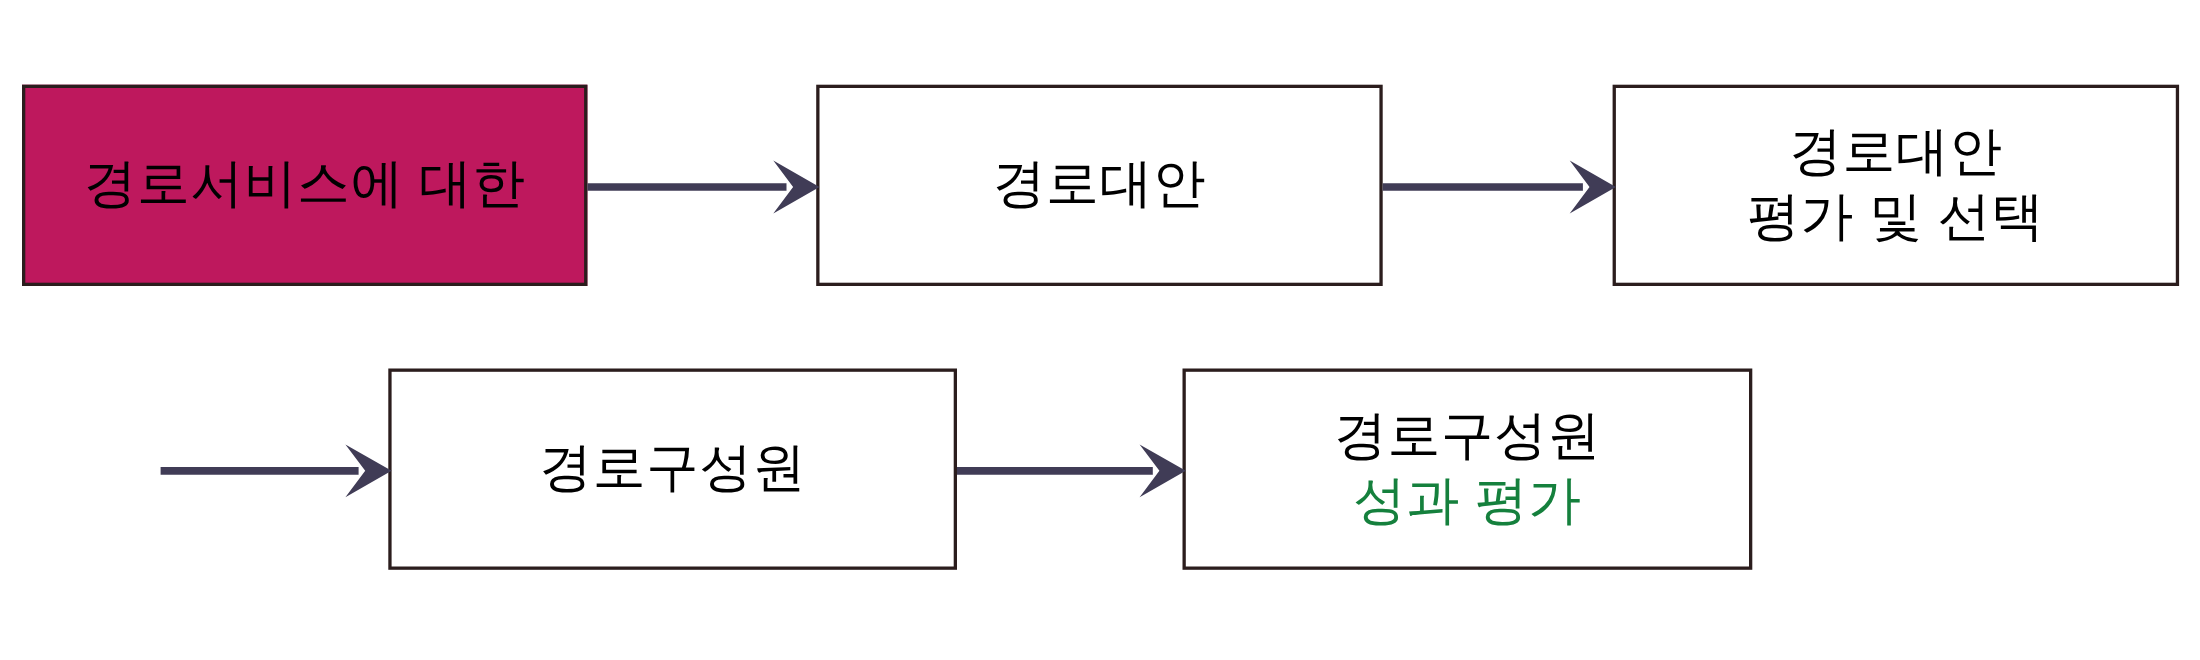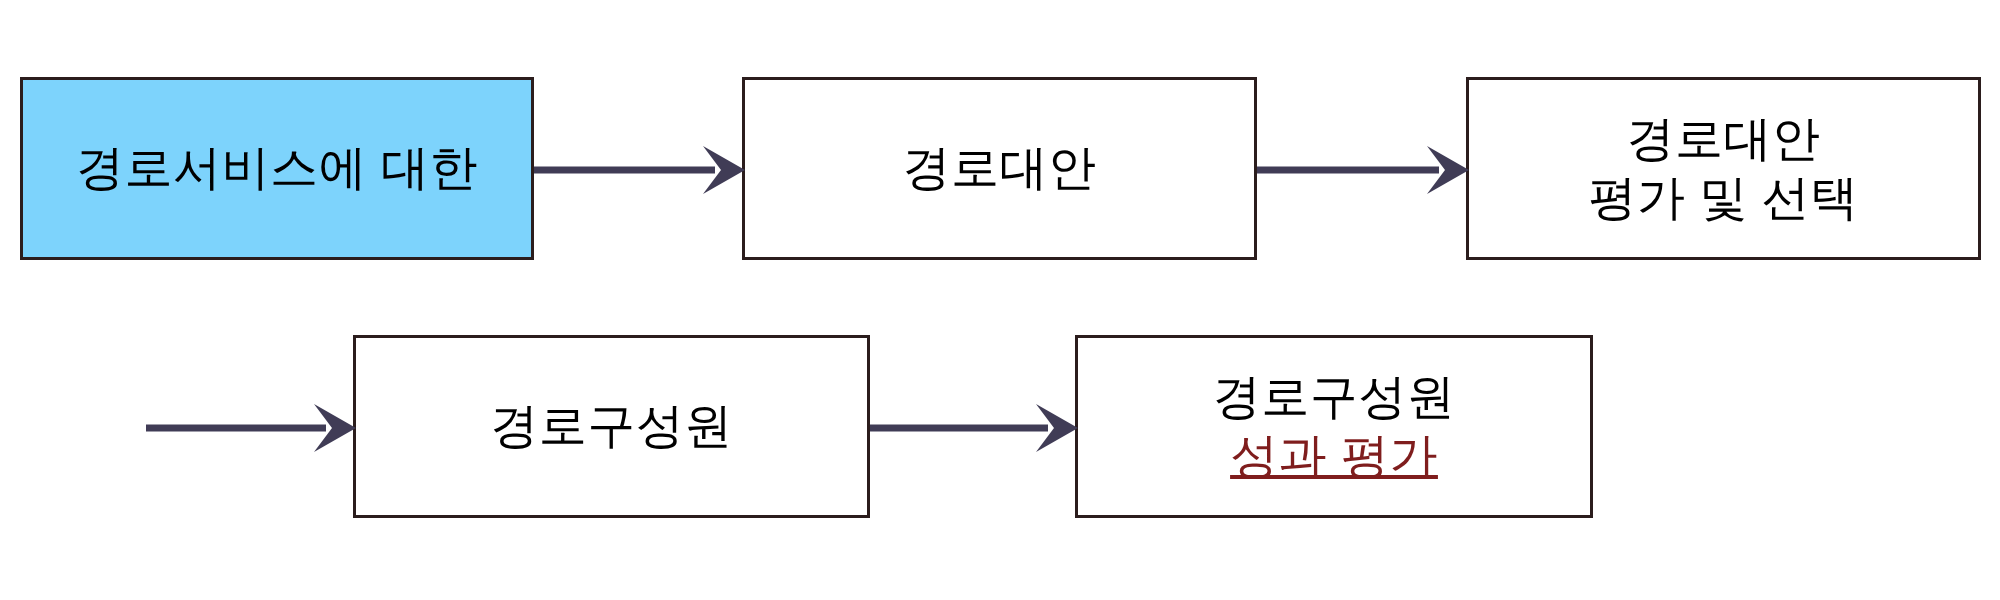--- a/index.html
+++ b/index.html
@@ -44,36 +44,36 @@
   .connector svg {
     display: block;
     overflow: visible;
   }
 </style>
 </head>
 <body>
 
 <div id="canvas" style="background: rgb(255, 255, 255);">
   <div id="nodes-layer">
-      <div class="node" style="left: 20px; top: 77px; width: 514px; height: 183px; border-color: rgb(43, 29, 29); background: #7dd3fc;">
+      <div class="node" style="left: 20px; top: 77px; width: 514px; height: 183px; border-color: rgb(43, 29, 29); background: #be185d;">
         <span class="node-line" style="color: rgb(0, 0, 0);">경로서비스에 대한</span>
       </div>
       <div class="node" style="left: 742px; top: 77px; width: 515px; height: 183px; border-color: rgb(43, 29, 29); background: rgb(255, 255, 255);">
         <span class="node-line" style="color: rgb(0, 0, 0);">경로대안</span>
       </div>
       <div class="node" style="left: 1466px; top: 77px; width: 515px; height: 183px; border-color: rgb(43, 29, 29); background: rgb(255, 255, 255);">
         <span class="node-line" style="color: rgb(0, 0, 0);">경로대안</span>
         <span class="node-line" style="color: rgb(0, 0, 0);">평가 및 선택</span>
       </div>
       <div class="node" style="left: 353px; top: 335px; width: 517px; height: 183px; border-color: rgb(43, 29, 29); background: rgb(255, 255, 255);">
         <span class="node-line" style="color: rgb(0, 0, 0);">경로구성원</span>
       </div>
       <div class="node" style="left: 1075px; top: 335px; width: 518px; height: 183px; border-color: rgb(43, 29, 29); background: rgb(255, 255, 255);">
         <span class="node-line" style="color: rgb(0, 0, 0);">경로구성원</span>
-        <span class="node-line" style="color: #7f1d1d; text-decoration: underline;">성과 평가</span>
+        <span class="node-line" style="color: #15803d;">성과 평가</span>
       </div>
     </div>
   <div id="connectors-layer">
       <div class="connector" style="left: 504px; top: 140px; width: 271px; height: 60px;">
         <svg width="271" height="60" viewBox="0 0 271 60">
           <line x1="30" y1="30" x2="211" y2="30" stroke="#403c56" stroke-width="7"></line>
           <polygon points="241,30 199,6 217,30 199,54" fill="#403c56"></polygon>
         </svg>
       </div>
       <div class="connector" style="left: 1227px; top: 140px; width: 272px; height: 60px;">

